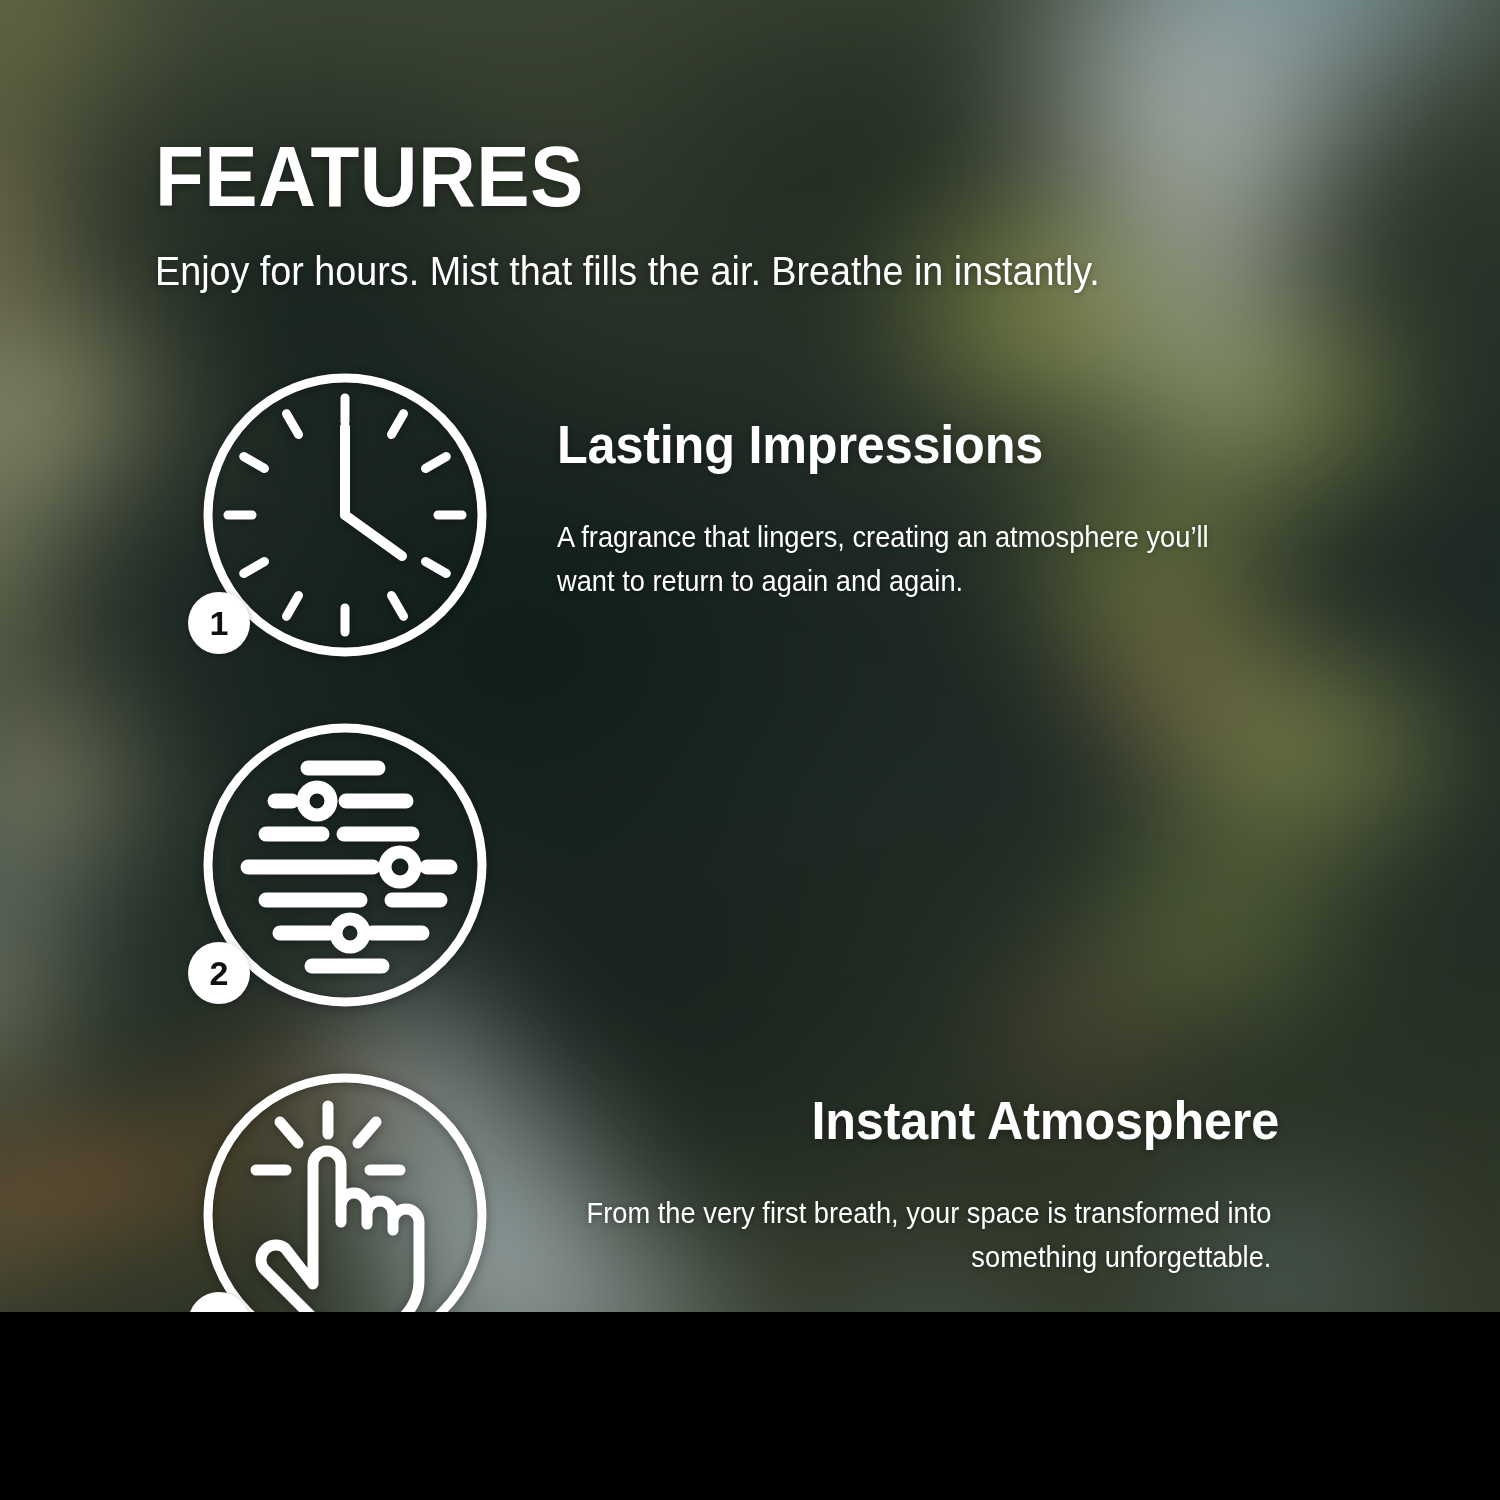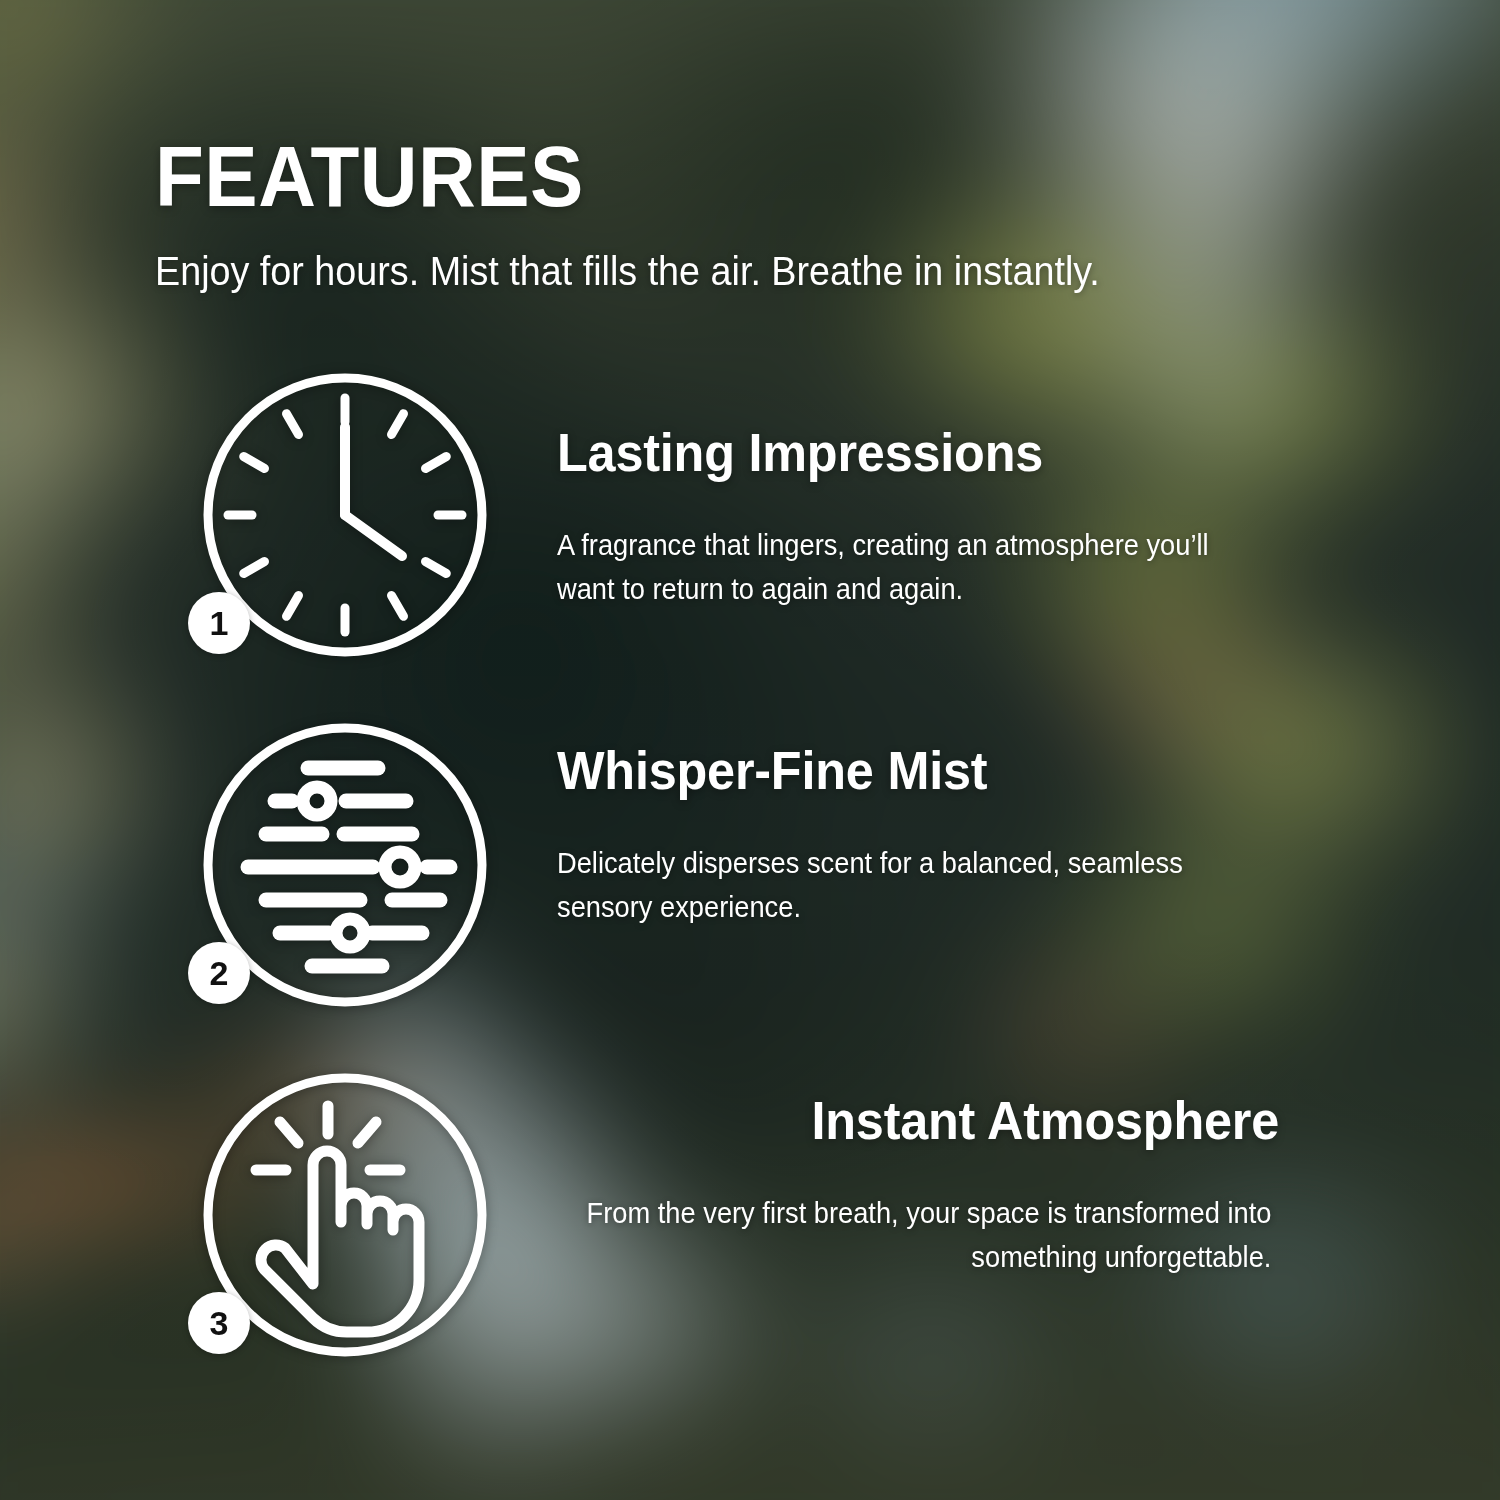--- a/index.html
+++ b/index.html
@@ -3,21 +3,21 @@
 <meta charset="utf-8">
 <style>
   html, body {
     margin: 0;
     padding: 0;
     background: #000;
   }
   #stage {
     position: relative;
     width: 1500px;
-    height: 1500px;
+    height: 1312px;
     overflow: hidden;
     font-family: "Liberation Sans", sans-serif;
     background-color: #2b3226;
   }
 
   
   #bg-photo {
     position: absolute;
     inset: -120px;
     filter: blur(58px) saturate(1.05);
@@ -176,21 +176,21 @@
   .feature-desc {
     margin-top: 42px;
     font-size: 29px;
     font-weight: 400;
     color: #ffffff;
     line-height: 1.52;
     transform: scaleX(0.94);
     transform-origin: left top;
     text-shadow: 0 1px 7px rgba(0,0,0,0.42);
   }
-  .feature-1 .feature-text { top: 52px; margin-top: 8px; }
+  .feature-1 .feature-text { top: 52px; }
   .feature-2 .feature-text { top: 28px; }
   .feature-3 .feature-text { top: 28px; text-align: right; }
 </style>
 </head>
 <body>
 
 <div id="stage">
 
   <div id="bg-photo"></div>
   <div id="bg-scrim"></div>
@@ -262,24 +262,20 @@
             <line x1="112" y1="246" x2="182" y2="246"></line>
           </g>
 
           <g fill="none" stroke="#ffffff" stroke-width="13">
             <circle cx="117" cy="81" r="14"></circle>
             <circle cx="200" cy="147" r="15"></circle>
             <circle cx="150" cy="213" r="14"></circle>
           </g>
         </svg>
         <div class="badge">2</div>
-      </div>
-      <div class="feature-text">
-        <div class="feature-title">Whisper-Fine Mist</div>
-        <div class="feature-desc">Delicately disperses scent for a balanced, seamless sensory experience.</div>
       </div>
     </div>
 
     <div class="feature feature-3">
       <div class="icon-wrap">
         <svg viewBox="0 0 290 290">
           <circle cx="145" cy="145" r="137" fill="none" stroke="#ffffff" stroke-width="9"></circle>
 
           <g stroke="#ffffff" stroke-width="11" stroke-linecap="round" fill="none">
             <line x1="128" y1="36" x2="128" y2="64"></line>

